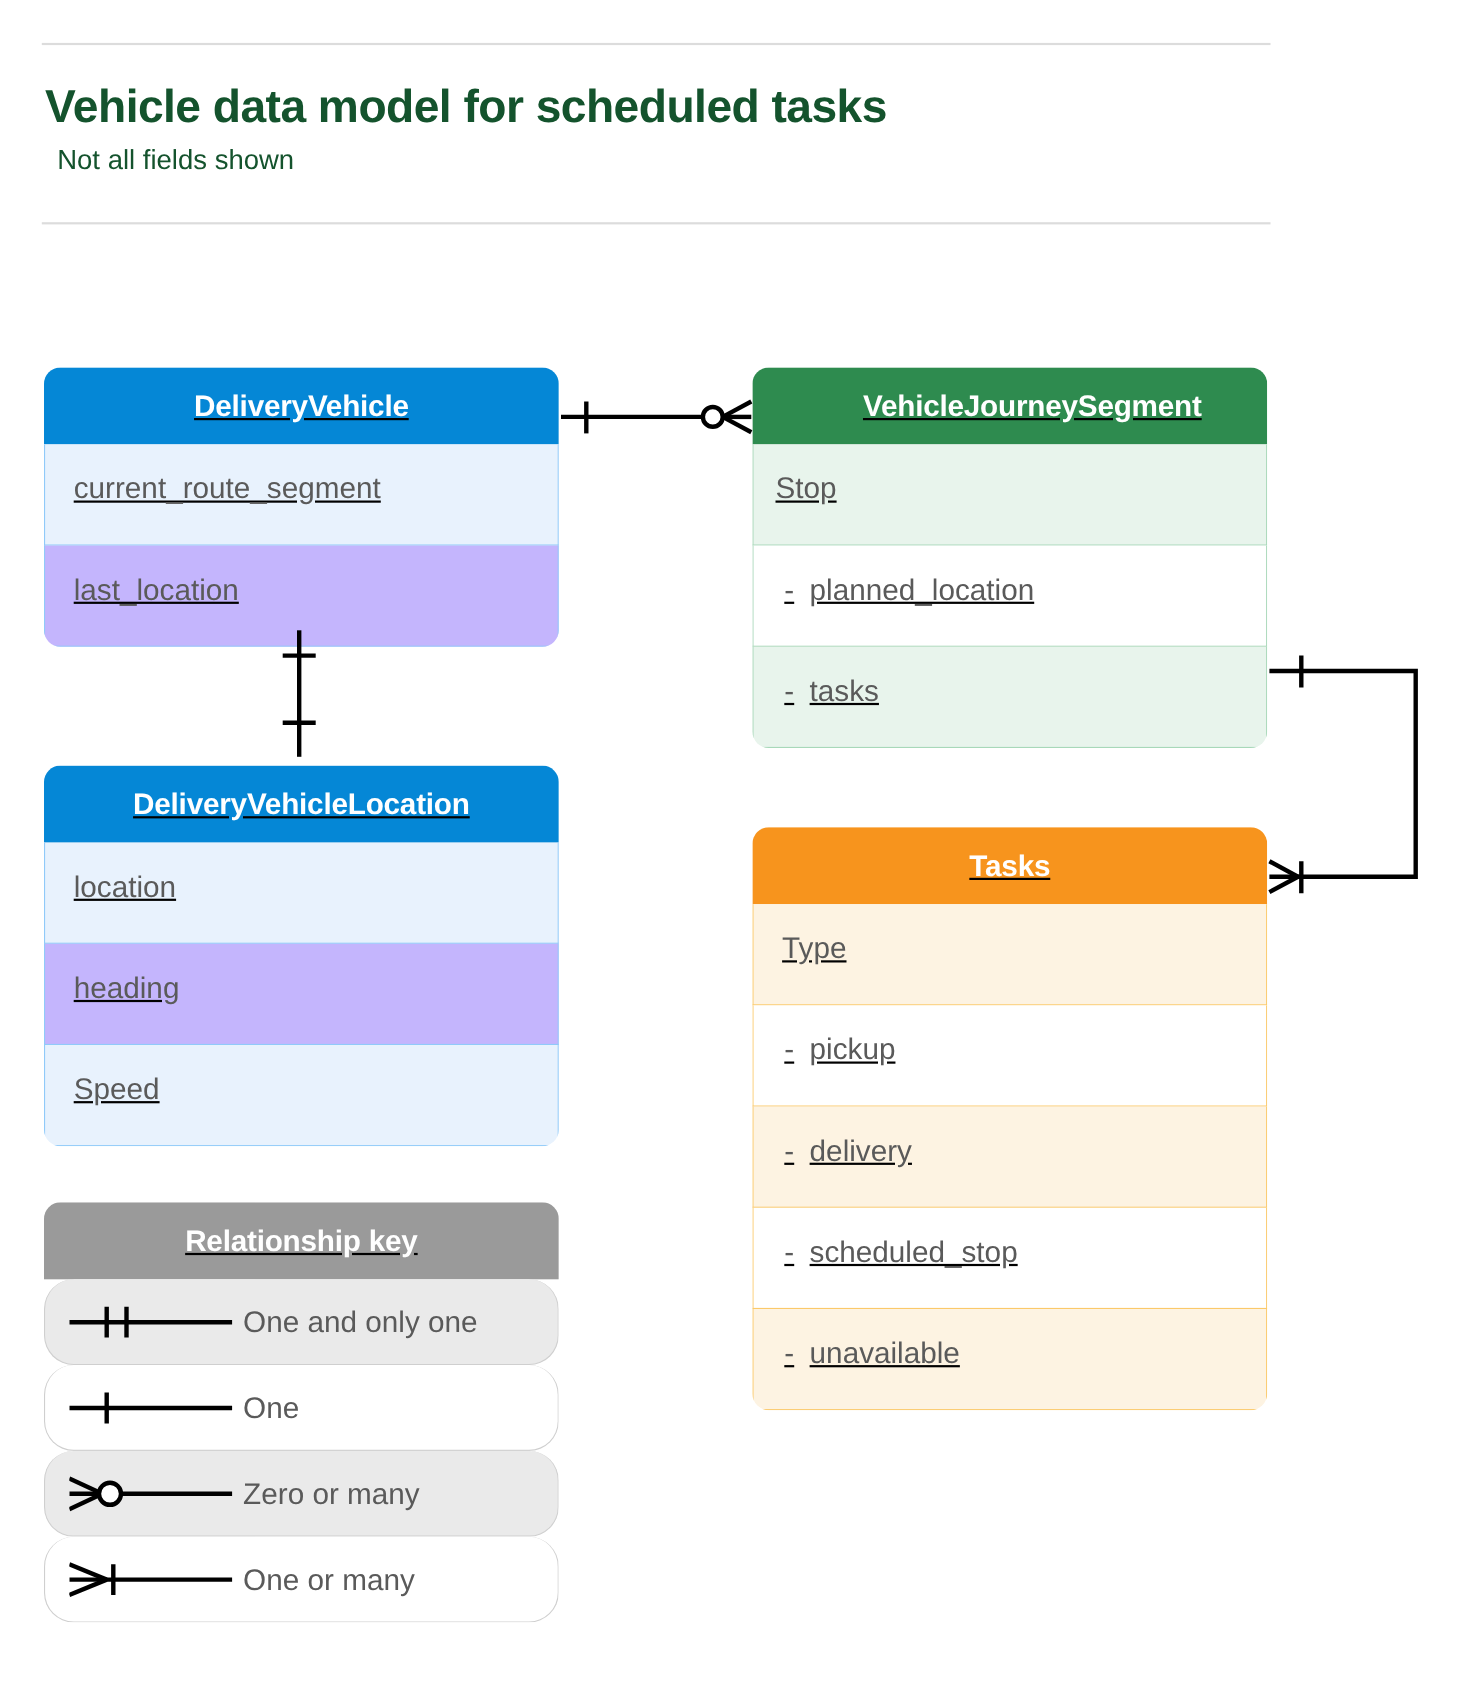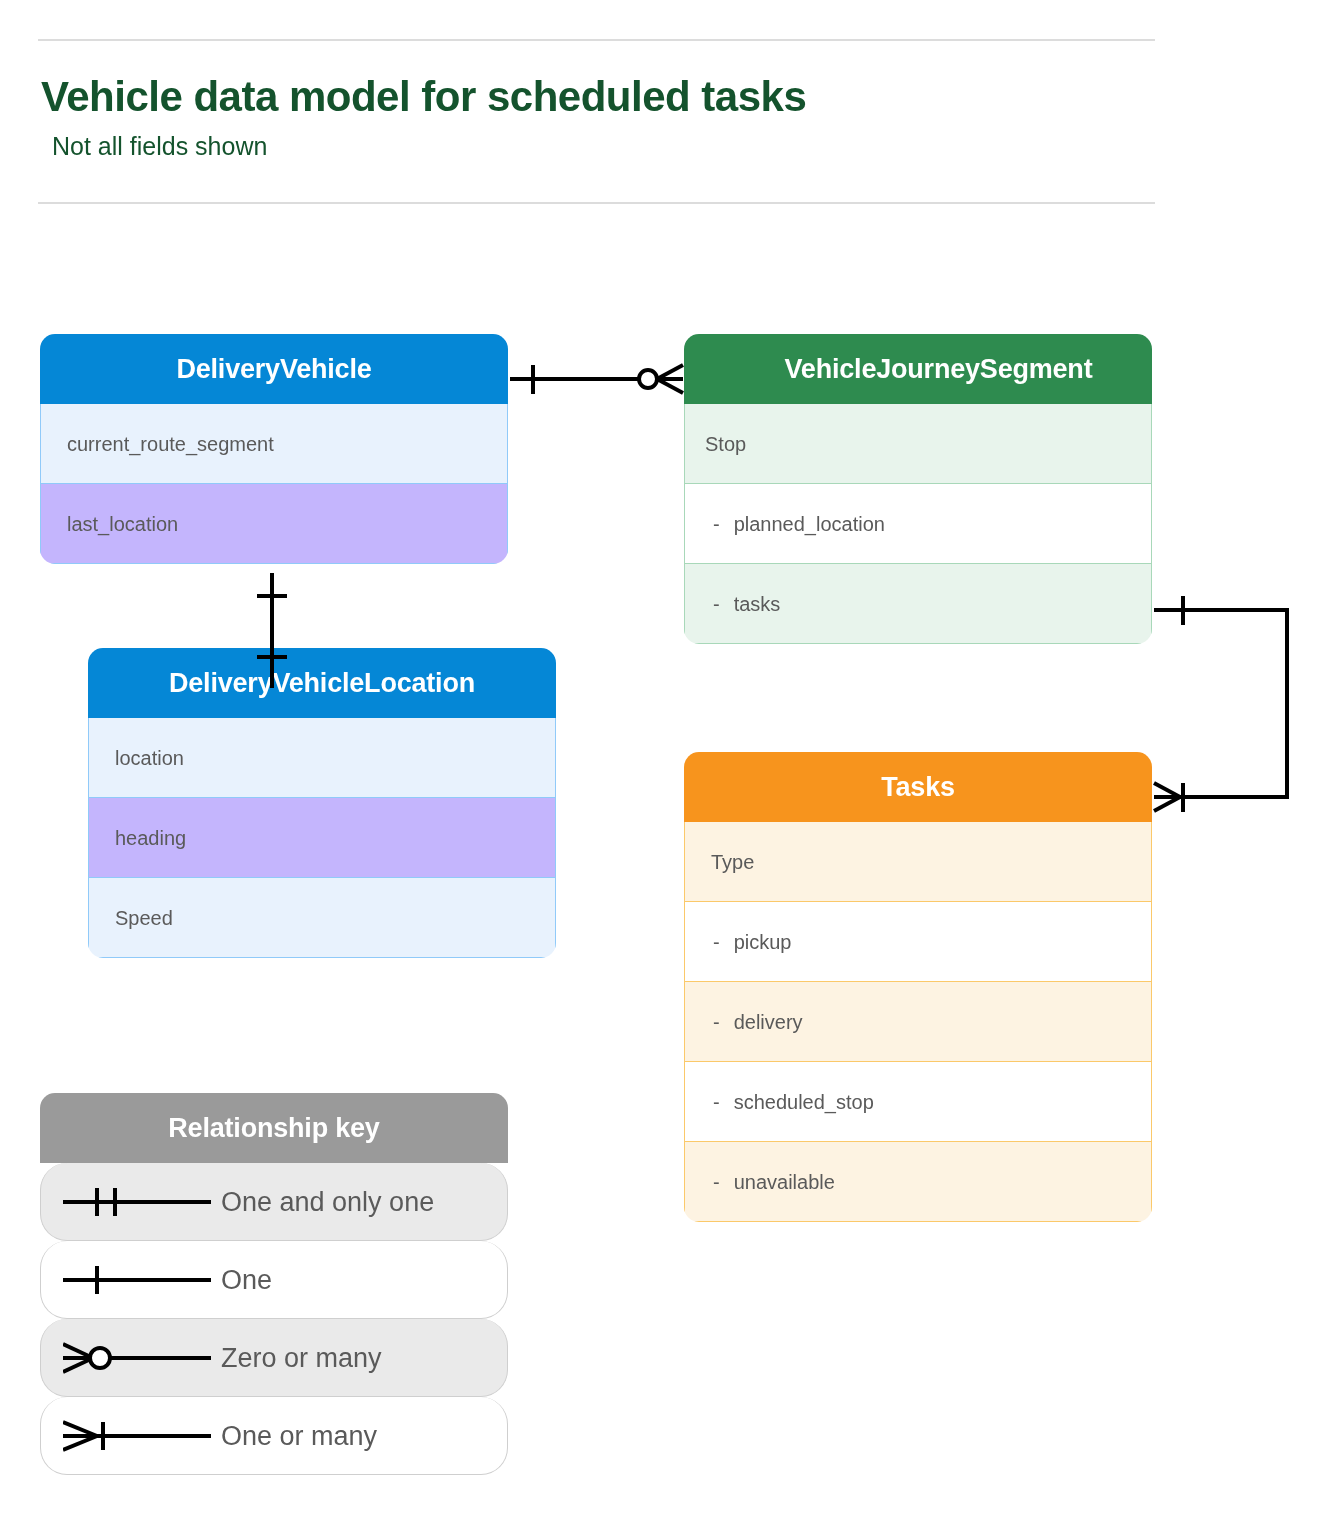--- a/index.html
+++ b/index.html
@@ -49,36 +49,37 @@
     color: #14532d;
     white-space: nowrap;
   }
 
   
   .entity {
     position: absolute;
     border-radius: 15px;
     overflow: hidden;
     box-sizing: border-box;
+    text-decoration: underline;
   }
   .entity .ehead {
     height: 70px;
     line-height: 70px;
     text-align: center;
     font-size: 27px;
     font-weight: bold;
     color: #ffffff;
     letter-spacing: -0.2px;
     white-space: nowrap;
     overflow: hidden;
   }
   .entity .erow {
-    height: 80px;
+    height: 92px;
     line-height: 80px;
-    font-size: 20px;
+    font-size: 27px;
     color: #5a5a5a;
     padding-left: 26px;
     box-sizing: border-box;
     white-space: nowrap;
     overflow: hidden;
   }
   .entity .erow.sub { padding-left: 28px; }
   .entity .erow .dash { margin-right: 14px; }
 
   
@@ -96,21 +97,21 @@
   .pal-orange .erow { background: #ffffff; border: 1px solid #fbc96a; border-top: none; }
   .pal-orange .erow.alt { background: #fdf3e2; }
 
   
   .pal-gray .ehead { background: #9a9a9a; }
   .pal-gray .erow { background: #ffffff; border: 1px solid #cfcfcf; border-top: none; }
   .pal-gray .erow.alt { background: #eaeaea; }
 
   
   #ent-delivery-vehicle { left: 40px; top: 334px; width: 468px; }
-  #ent-delivery-vehicle-location { left: 40px; top: 648px; width: 468px; margin-left: 48px; }
+  #ent-delivery-vehicle-location { left: 40px; top: 696px; width: 468px; }
   #ent-vehicle-journey-segment { left: 684px; top: 334px; width: 468px; }
   #ent-tasks { left: 684px; top: 752px; width: 468px; }
   #ent-legend { left: 40px; top: 1093px; width: 468px; }
 
   
   #ent-legend .erow {
     height: 78px;
     line-height: 78px;
     padding-left: 0;
     position: relative;

